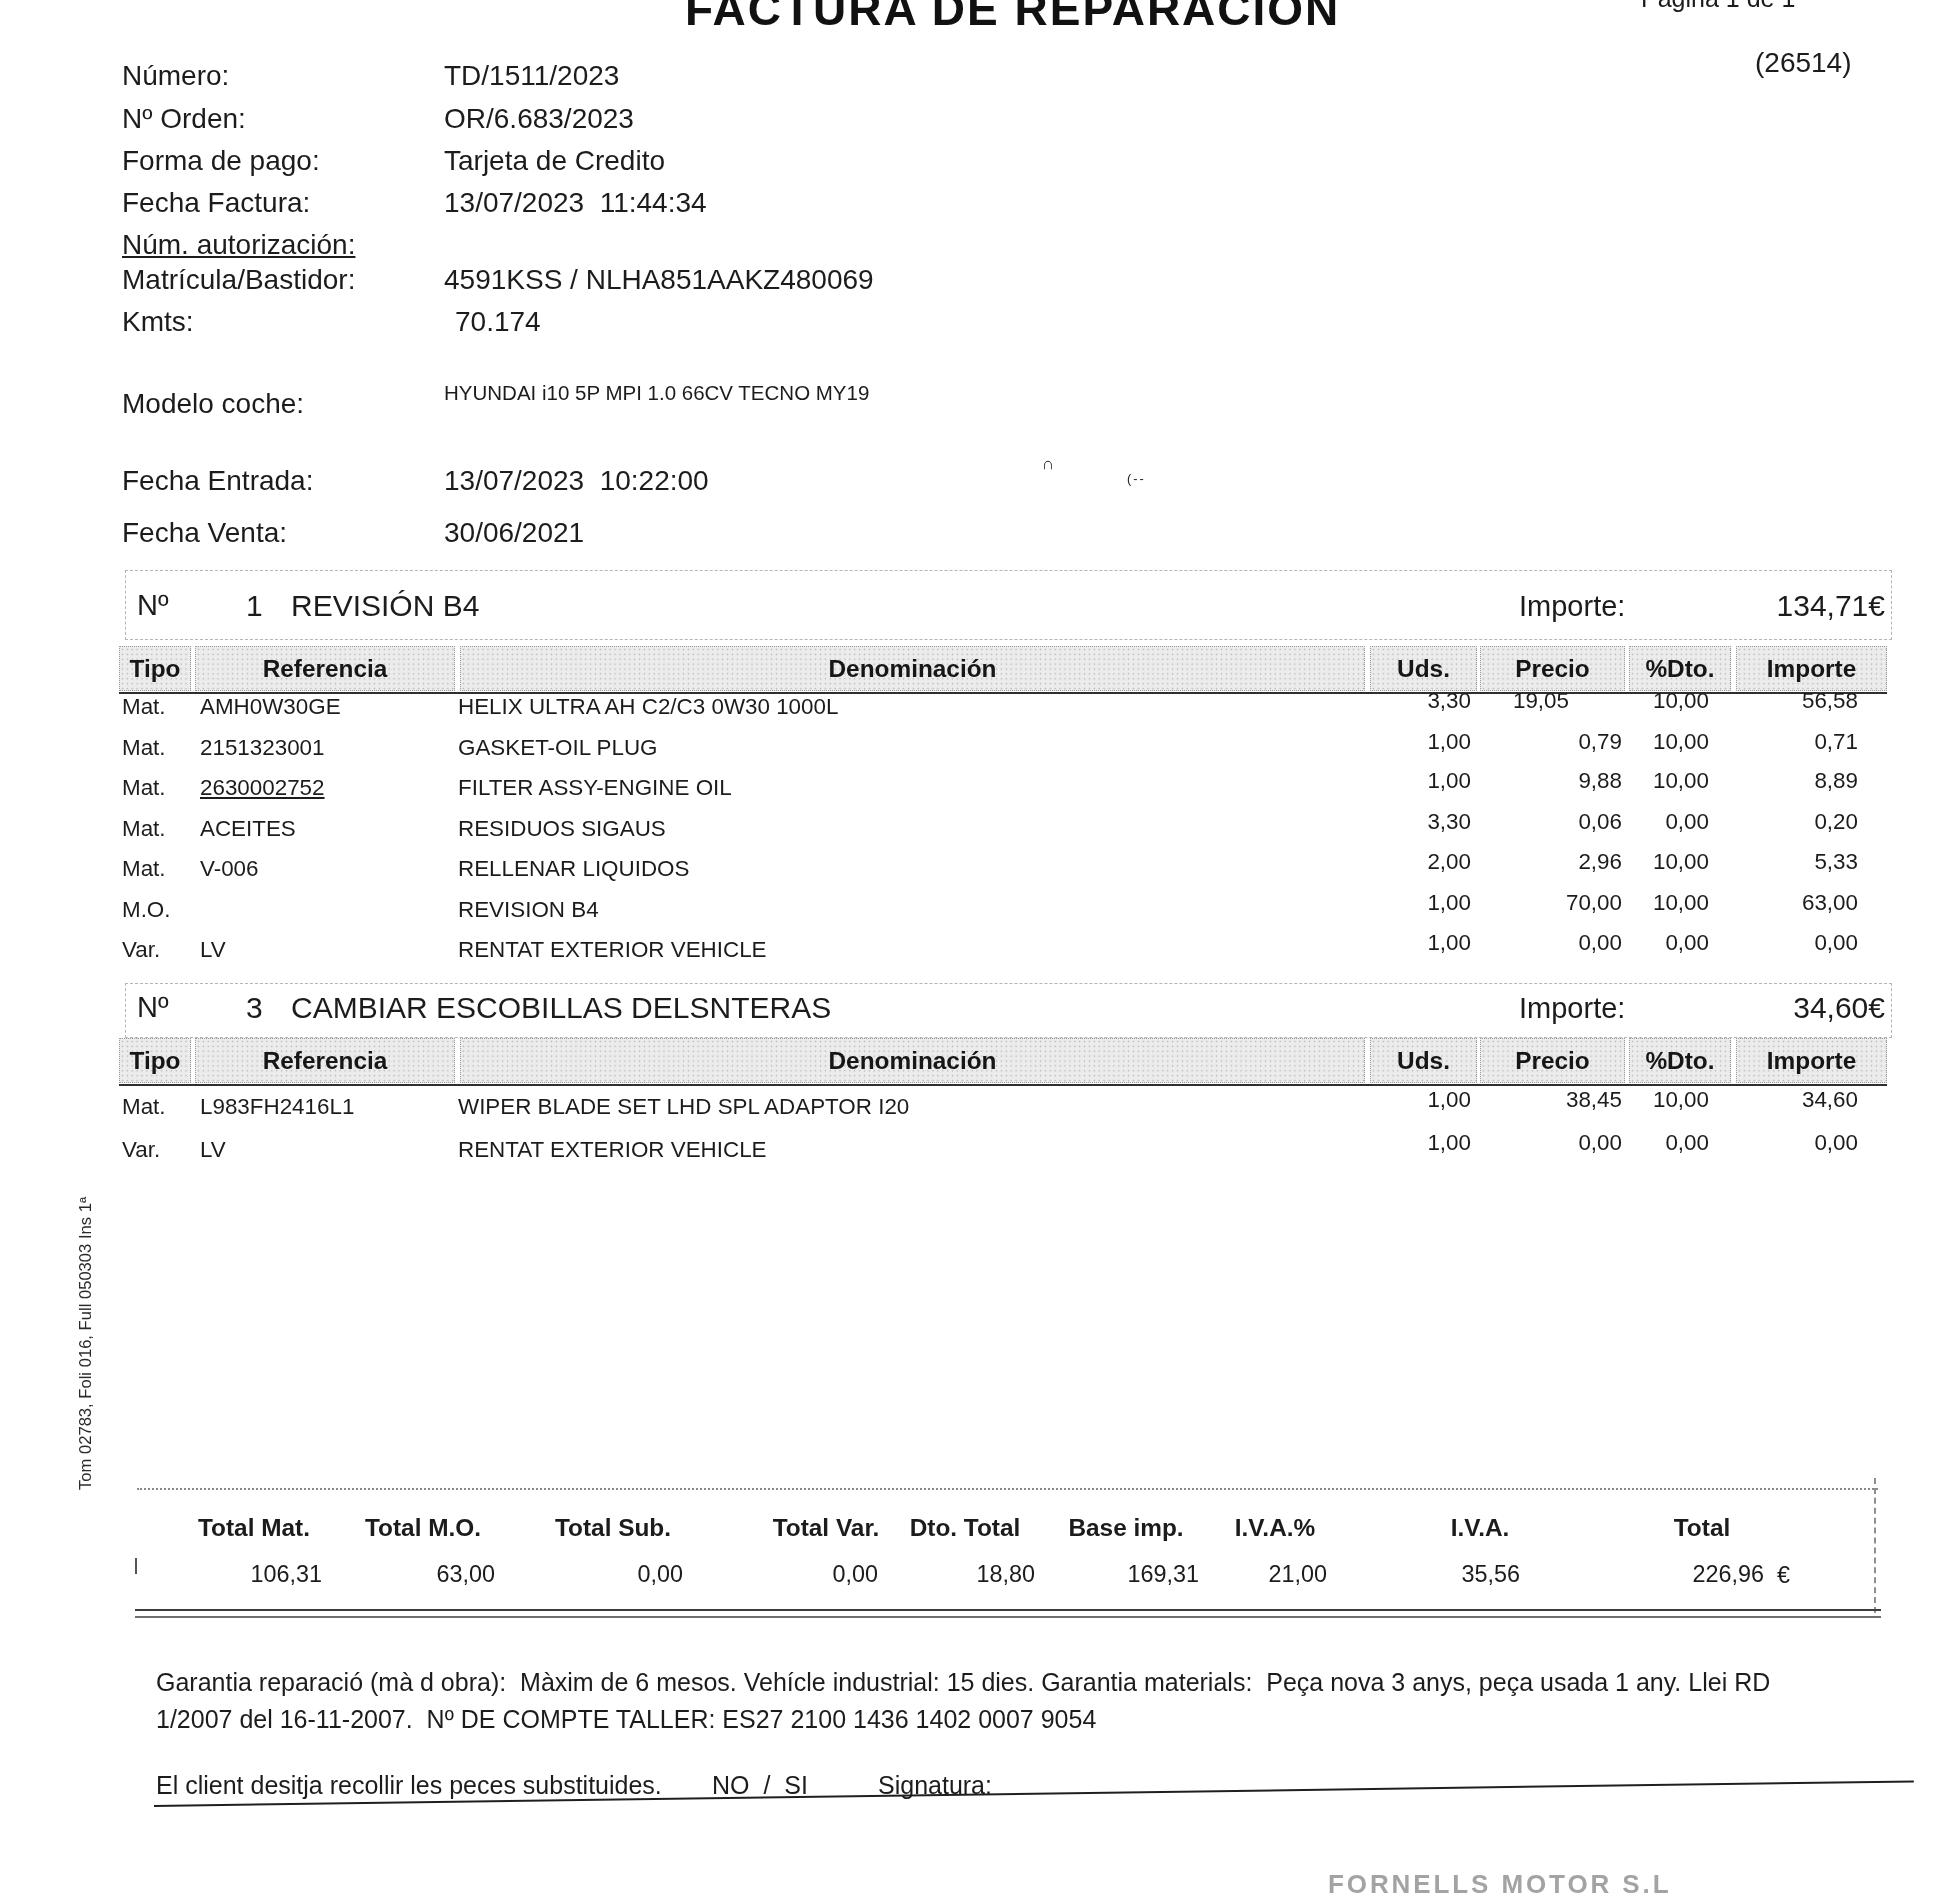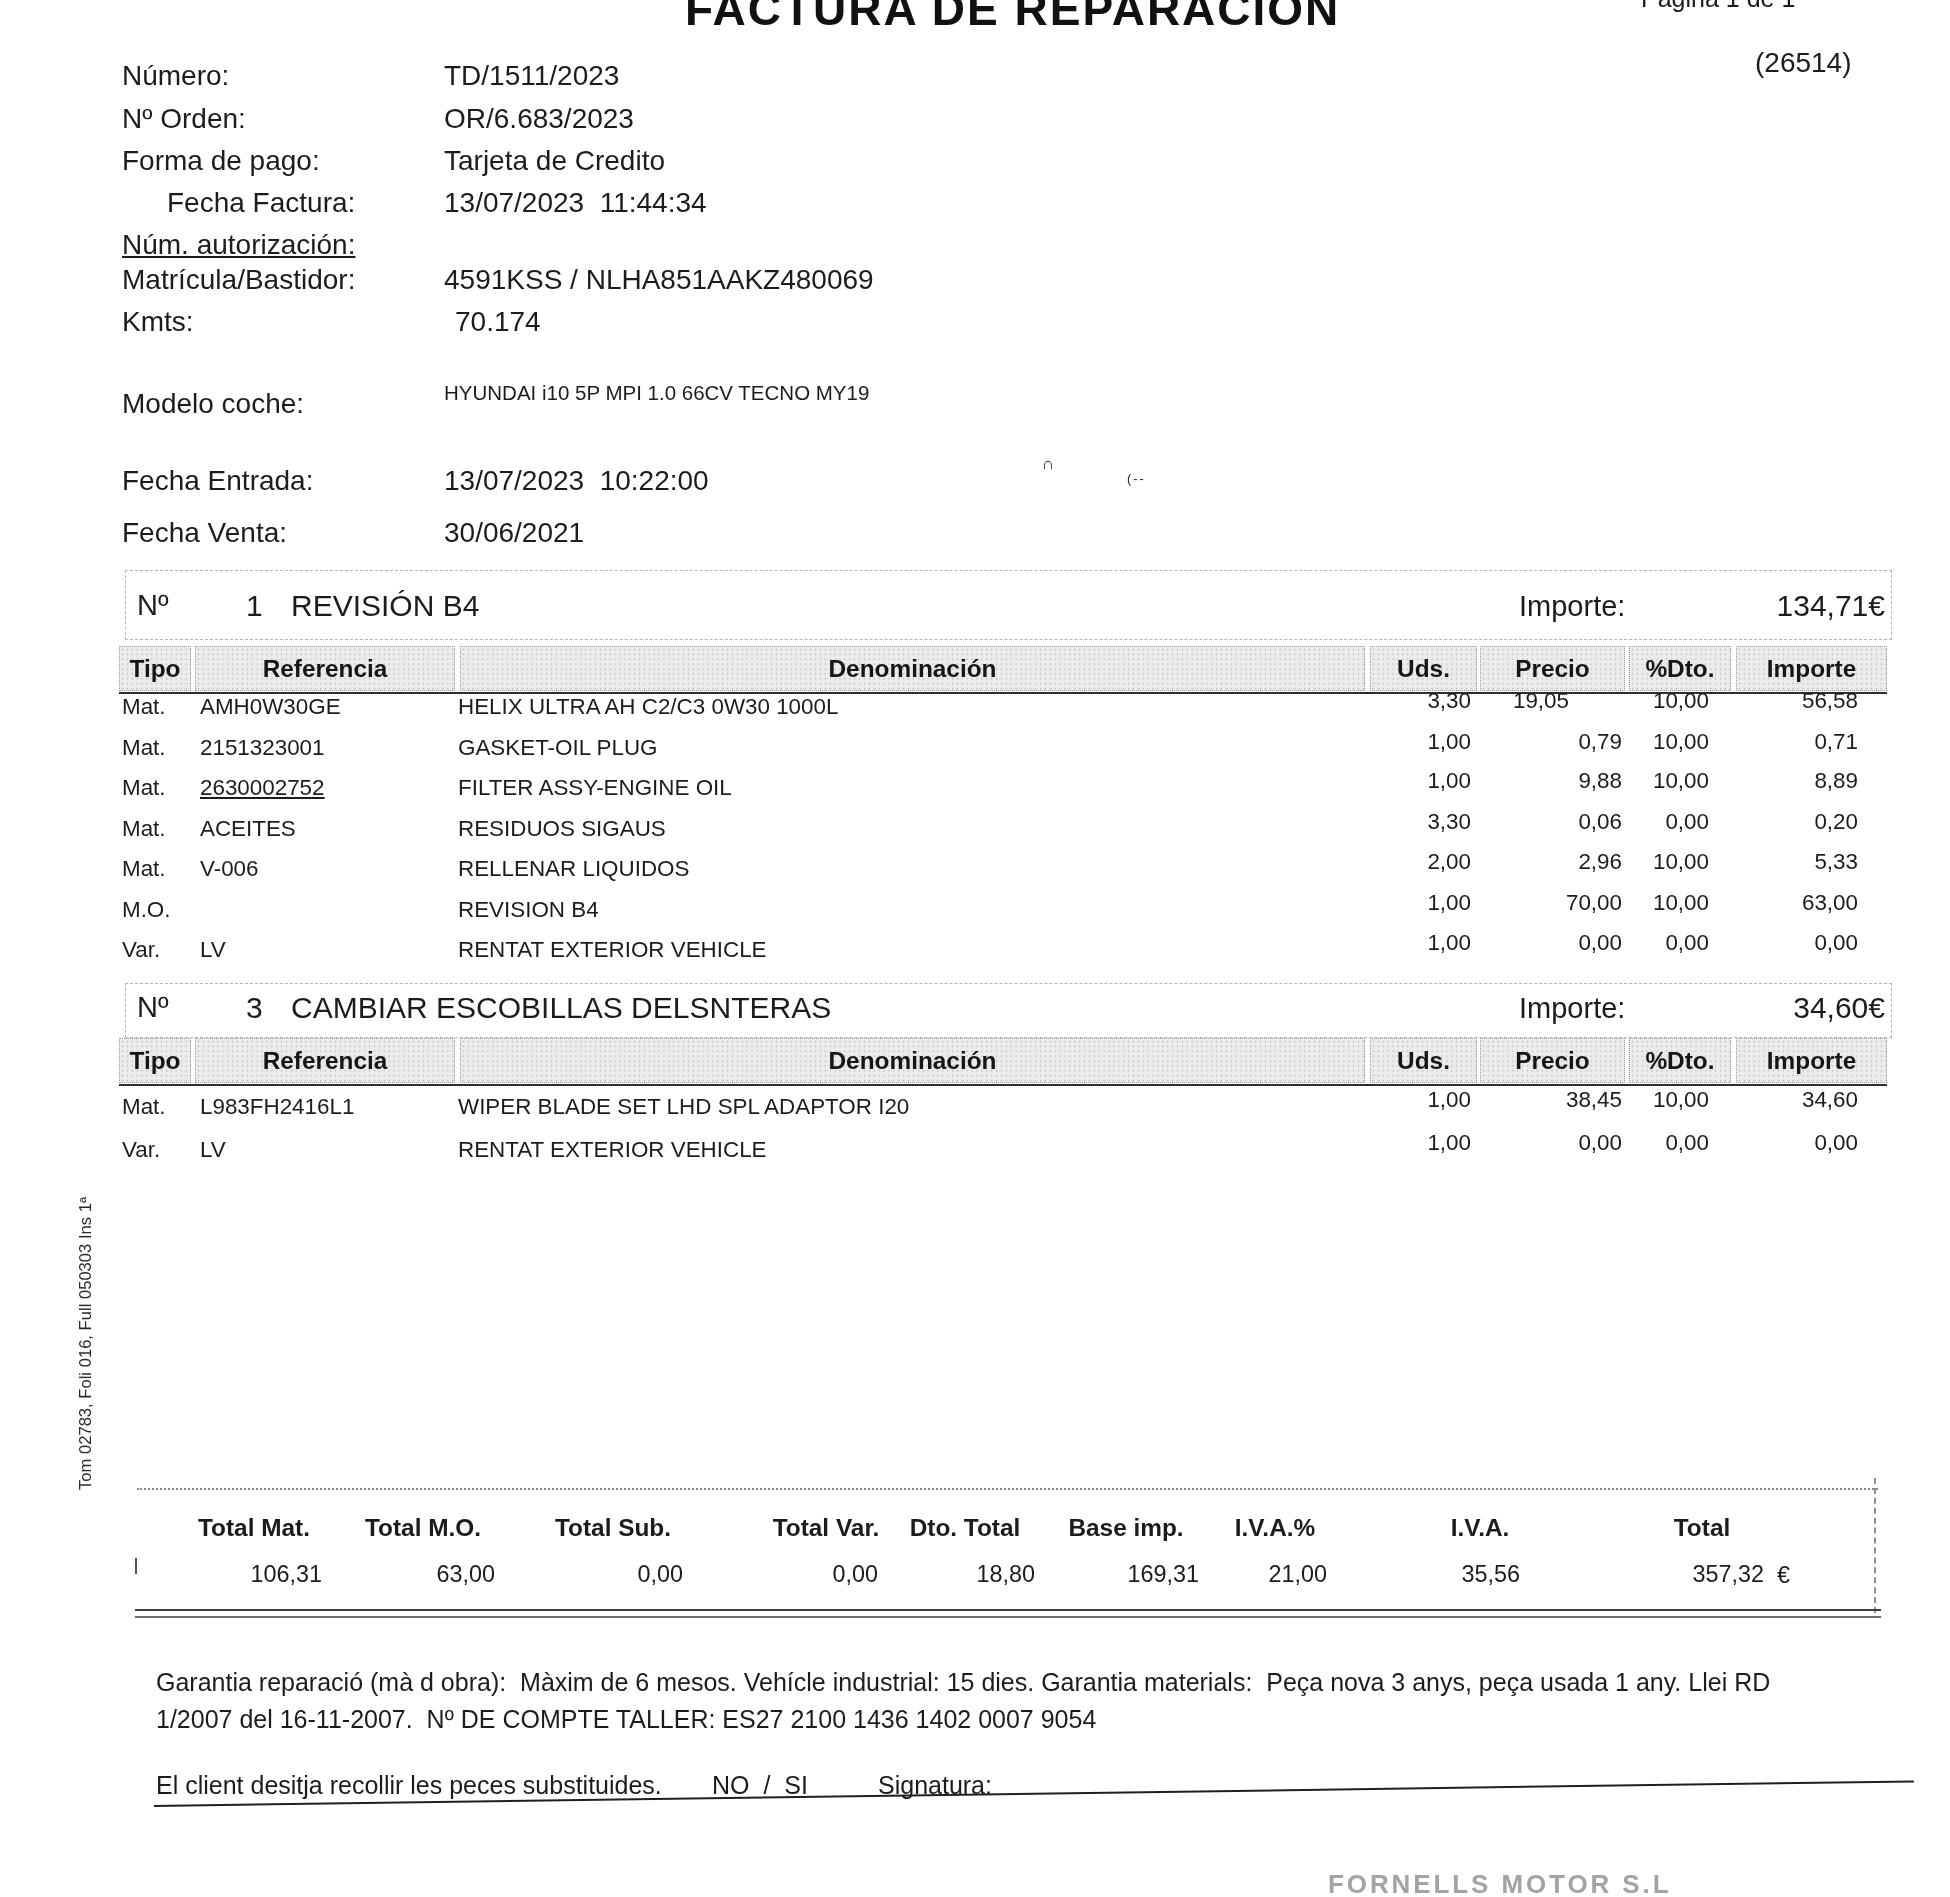--- a/index.html
+++ b/index.html
@@ -44,21 +44,21 @@
   <div class="abs" style="left:1641px;top:-15.6px;font-size:25px;">Página 1 de 1</div>
   <div class="abs" style="left:1755px;top:47px;font-size:28px;">(26514)</div>
 
   <div id="dyn">
       <div class="abs meta-label" style="left:122px;top:60px;">Número:</div>
       <div class="abs meta-val" style="left:444px;top:60px;">TD/1511/2023</div>
       <div class="abs meta-label" style="left:122px;top:103px;text-align:center;">Nº Orden:</div>
       <div class="abs meta-val" style="left:444px;top:103px;">OR/6.683/2023</div>
       <div class="abs meta-label" style="left:122px;top:145px;">Forma de pago:</div>
       <div class="abs meta-val" style="left:444px;top:145px;">Tarjeta de Credito</div>
-      <div class="abs meta-label" style="left:122px;top:187px;margin-left:45px;">Fecha Factura:</div>
+      <div class="abs meta-label" style="left:122px;top:187px;">Fecha Factura:</div>
       <div class="abs meta-val" style="left:444px;top:187px;">13/07/2023  11:44:34</div>
       <div class="abs meta-label" style="left:122px;top:229px;text-decoration:underline;">Núm. autorización:</div>
       <div class="abs meta-label" style="left:122px;top:264px;">Matrícula/Bastidor:</div>
       <div class="abs meta-val" style="left:444px;top:264px;">4591KSS / NLHA851AAKZ480069</div>
       <div class="abs meta-label" style="left:122px;top:306px;">Kmts:</div>
       <div class="abs meta-val" style="left:455px;top:306px;">70.174</div>
       <div class="abs meta-label" style="left:122px;top:388px;">Modelo coche:</div>
       <div class="abs small-val" style="left:444px;top:381px;">HYUNDAI i10 5P MPI 1.0 66CV TECNO MY19</div>
       <div class="abs meta-label" style="left:122px;top:465px;">Fecha Entrada:</div>
       <div class="abs meta-val" style="left:444px;top:465px;">13/07/2023  10:22:00</div>
@@ -164,21 +164,21 @@
       <div class="abs tot-head" style="left:1480px;top:1514px;">I.V.A.</div>
       <div class="abs tot-head" style="left:1702px;top:1514px;">Total</div>
       <div class="abs tot-val" style="left:107px;top:1561px;width:215px;">106,31</div>
       <div class="abs tot-val" style="left:280px;top:1561px;width:215px;">63,00</div>
       <div class="abs tot-val" style="left:468px;top:1561px;width:215px;">0,00</div>
       <div class="abs tot-val" style="left:663px;top:1561px;width:215px;">0,00</div>
       <div class="abs tot-val" style="left:820px;top:1561px;width:215px;">18,80</div>
       <div class="abs tot-val" style="left:984px;top:1561px;width:215px;">169,31</div>
       <div class="abs tot-val" style="left:1112px;top:1561px;width:215px;">21,00</div>
       <div class="abs tot-val" style="left:1305px;top:1561px;width:215px;">35,56</div>
-      <div class="abs tot-val" style="left:1549px;top:1561px;width:215px;">357,32</div>
+      <div class="abs tot-val" style="left:1549px;top:1561px;width:215px;">226,96</div>
       <div class="abs tot-val" style="left:1777px;top:1562px;width:29px;text-align:left;">€</div>
     </div>
 
   <div class="abs artifact" style="left:1042px;top:454px;font-size:16.6px;">∩</div>
   <div class="abs artifact" style="left:1127px;top:472px;font-size:12.7px;letter-spacing:2px;">(--</div>
 
   <div class="abs sidenote" style="left:76px;top:1197px;height:293px;">Tom 02783, Foli 016, Full 050303 Ins 1ª</div>
 
   <div class="dotline" style="left:137px;top:1488px;width:1741px;"></div>
   <div class="dashv" style="left:1874px;top:1478px;height:135px;"></div>

